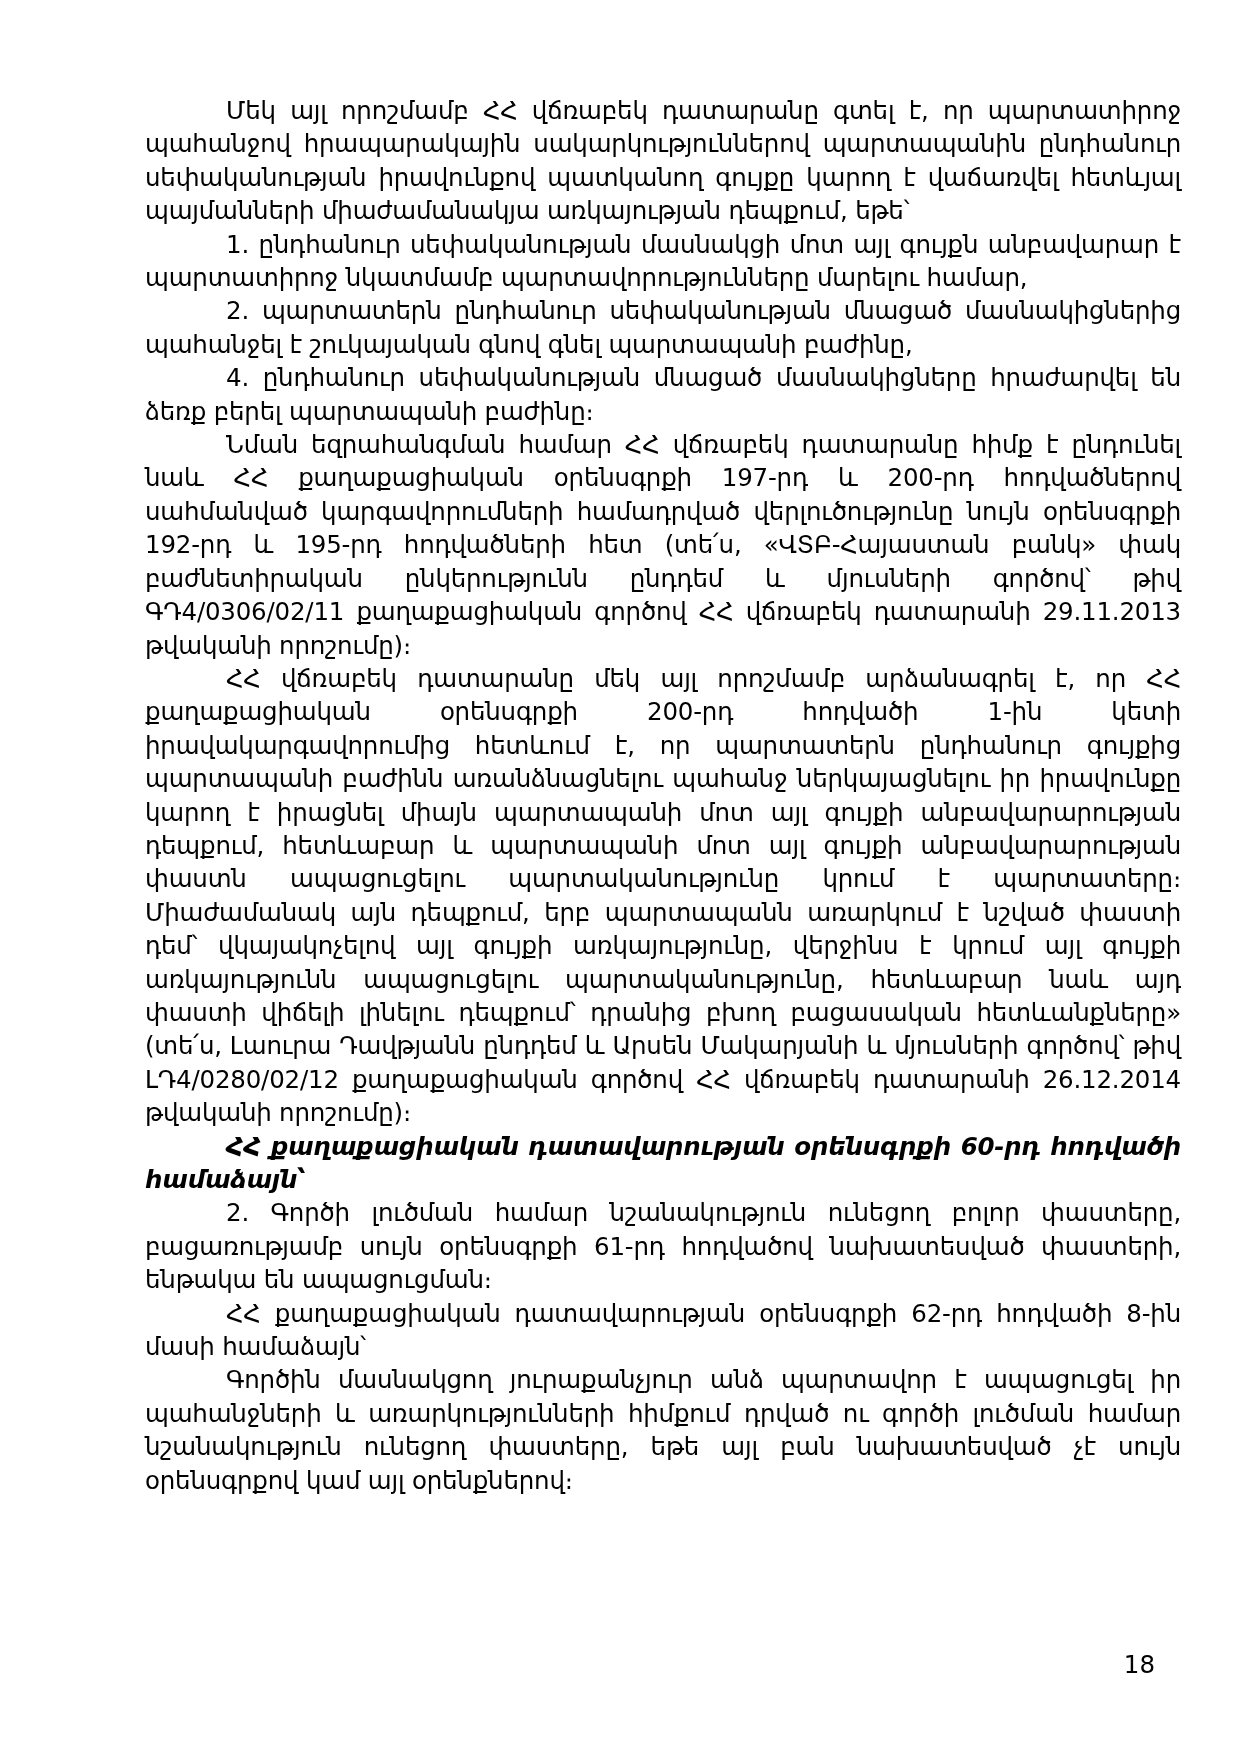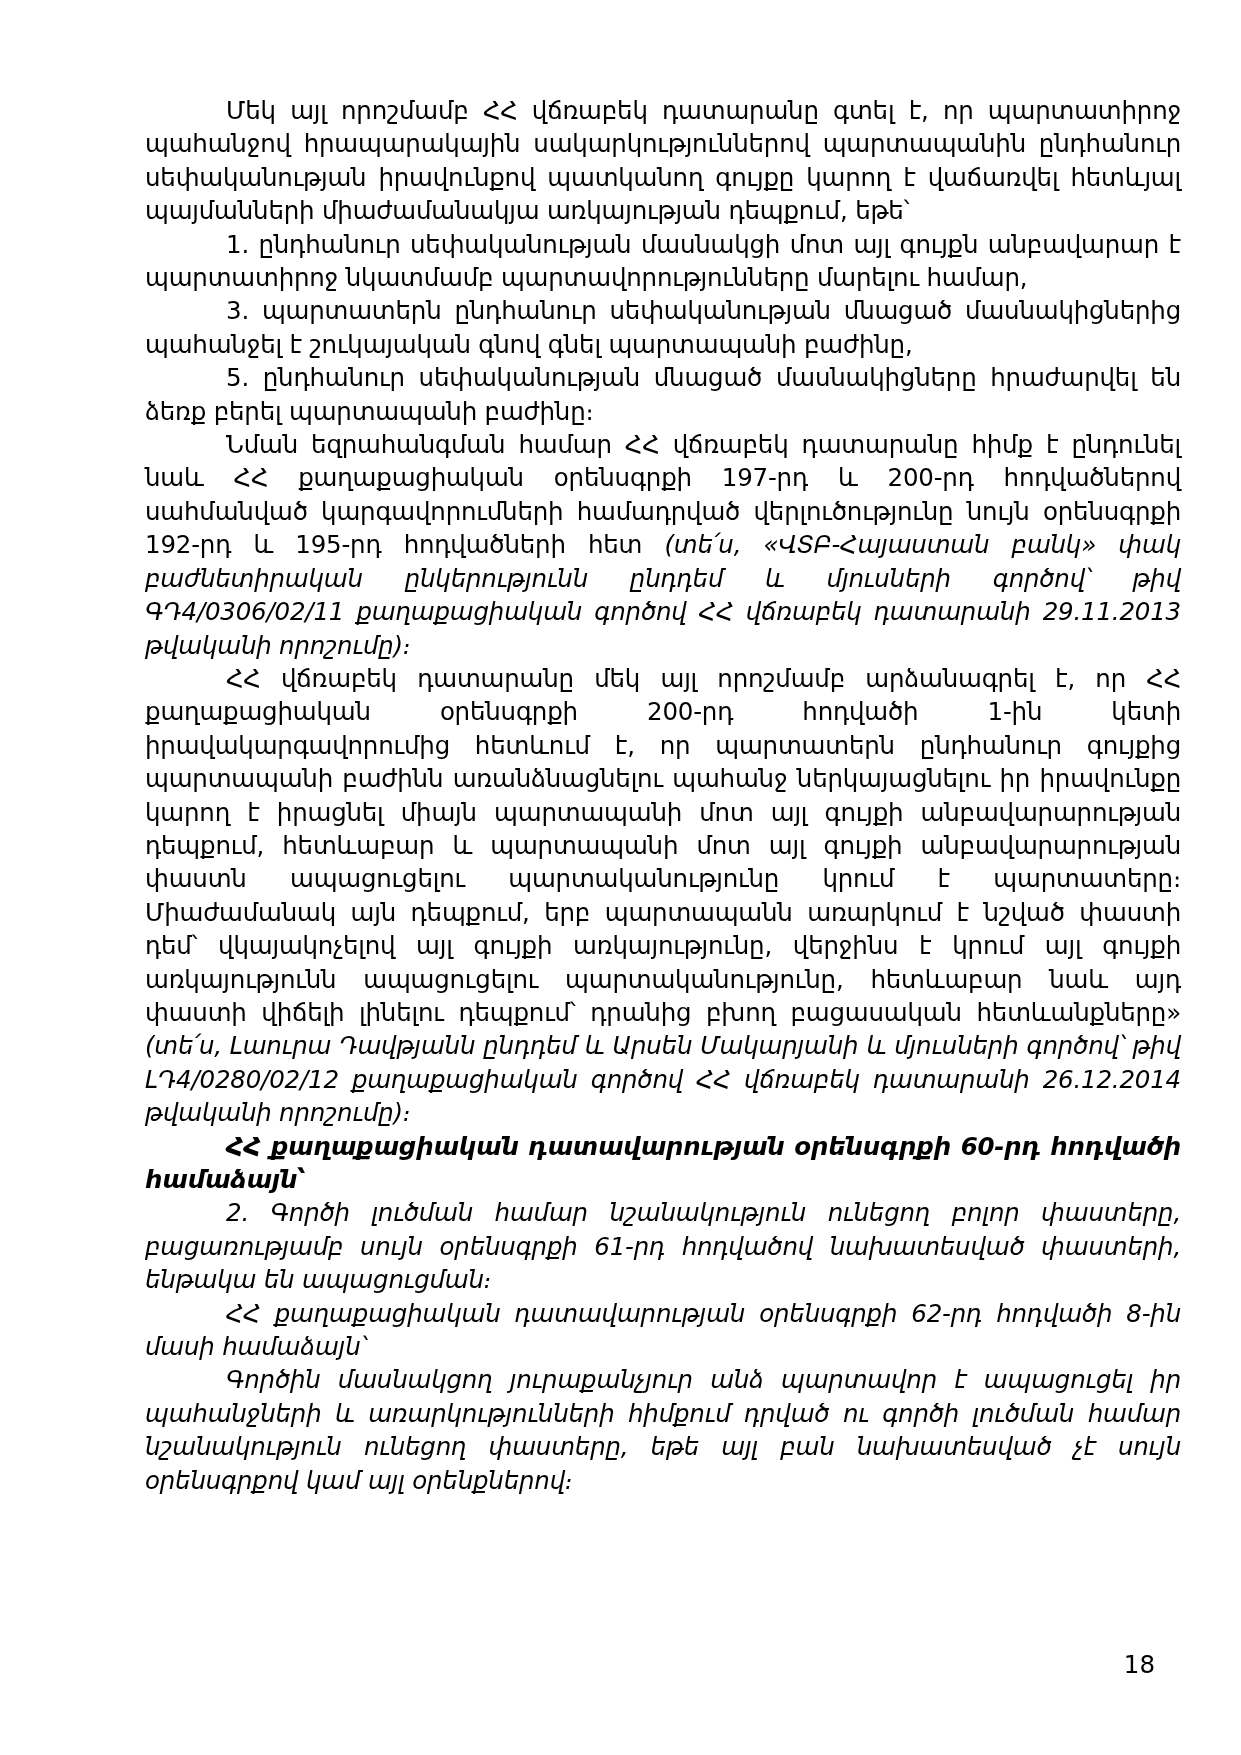--- a/index.html
+++ b/index.html
@@ -36,21 +36,20 @@
   .para {
     margin: 0;
     padding: 0;
     text-indent: 81px;
   }
   .seg-regular {
     font-style: normal;
     font-weight: normal;
   }
   .seg-italic {
-    font-style: italic;
     font-weight: normal;
   }
   .seg-bold-italic {
     font-style: italic;
     font-weight: bold;
   }
   .page-number {
     position: absolute;
     top: 1648px;
     left: 145px;
@@ -61,22 +60,22 @@
     font-style: normal;
   }
 </style>
 </head>
 <body>
 
 <div class="page">
   <div class="doc-body">
       <p class="para"><span class="seg-regular">Մեկ այլ որոշմամբ ՀՀ վճռաբեկ դատարանը գտել է, որ պարտատիրոջ պահանջով հրապարակային սակարկություններով պարտապանին ընդհանուր սեփականության իրավունքով պատկանող գույքը կարող է վաճառվել հետևյալ պայմանների միաժամանակյա առկայության դեպքում, եթե՝</span></p>
       <p class="para"><span class="seg-regular">1. ընդհանուր սեփականության մասնակցի մոտ այլ գույքն անբավարար է պարտատիրոջ նկատմամբ պարտավորությունները մարելու համար,</span></p>
-      <p class="para"><span class="seg-regular">3. պարտատերն ընդհանուր սեփականության մնացած մասնակիցներից պահանջել է շուկայական գնով գնել պարտապանի բաժինը,</span></p>
-      <p class="para"><span class="seg-regular">5. ընդհանուր սեփականության մնացած մասնակիցները հրաժարվել են ձեռք բերել պարտապանի բաժինը։</span></p>
+      <p class="para"><span class="seg-regular">2. պարտատերն ընդհանուր սեփականության մնացած մասնակիցներից պահանջել է շուկայական գնով գնել պարտապանի բաժինը,</span></p>
+      <p class="para"><span class="seg-regular">4. ընդհանուր սեփականության մնացած մասնակիցները հրաժարվել են ձեռք բերել պարտապանի բաժինը։</span></p>
       <p class="para"><span class="seg-regular">Նման եզրահանգման համար ՀՀ վճռաբեկ դատարանը հիմք է ընդունել նաև ՀՀ քաղաքացիական օրենսգրքի 197-րդ և 200-րդ հոդվածներով սահմանված կարգավորումների համադրված վերլուծությունը նույն օրենսգրքի 192-րդ և 195-րդ հոդվածների հետ </span><span class="seg-italic">(տե՛ս, «ՎՏԲ-Հայաստան բանկ» փակ բաժնետիրական ընկերությունն ընդդեմ և մյուսների գործով՝ թիվ ԳԴ4/0306/02/11 քաղաքացիական գործով ՀՀ վճռաբեկ դատարանի 29.11.2013 թվականի որոշումը)։</span></p>
       <p class="para"><span class="seg-regular">ՀՀ վճռաբեկ դատարանը մեկ այլ որոշմամբ արձանագրել է, որ ՀՀ քաղաքացիական օրենսգրքի 200-րդ հոդվածի 1-ին կետի իրավակարգավորումից հետևում է, որ պարտատերն ընդհանուր գույքից պարտապանի բաժինն առանձնացնելու պահանջ ներկայացնելու իր իրավունքը կարող է իրացնել միայն պարտապանի մոտ այլ գույքի անբավարարության դեպքում, հետևաբար և պարտապանի մոտ այլ գույքի անբավարարության փաստն ապացուցելու պարտականությունը կրում է պարտատերը։ Միաժամանակ այն դեպքում, երբ պարտապանն առարկում է նշված փաստի դեմ՝ վկայակոչելով այլ գույքի առկայությունը, վերջինս է կրում այլ գույքի առկայությունն ապացուցելու պարտականությունը, հետևաբար նաև այդ փաստի վիճելի լինելու դեպքում՝ դրանից բխող բացասական հետևանքները» </span><span class="seg-italic">(տե՛ս, Լաուրա Դավթյանն ընդդեմ և Արսեն Մակարյանի և մյուսների գործով՝ թիվ ԼԴ4/0280/02/12 քաղաքացիական գործով ՀՀ վճռաբեկ դատարանի 26.12.2014 թվականի որոշումը)։</span></p>
       <p class="para"><span class="seg-bold-italic">ՀՀ քաղաքացիական դատավարության օրենսգրքի 60-րդ հոդվածի համաձայն՝</span></p>
       <p class="para"><span class="seg-italic">2. Գործի լուծման համար նշանակություն ունեցող բոլոր փաստերը, բացառությամբ սույն օրենսգրքի 61-րդ հոդվածով նախատեսված փաստերի, ենթակա են ապացուցման։</span></p>
       <p class="para"><span class="seg-italic">ՀՀ քաղաքացիական դատավարության օրենսգրքի 62-րդ հոդվածի 8-ին մասի համաձայն՝</span></p>
       <p class="para"><span class="seg-italic">Գործին մասնակցող յուրաքանչյուր անձ պարտավոր է ապացուցել իր պահանջների և առարկությունների հիմքում դրված ու գործի լուծման համար նշանակություն ունեցող փաստերը, եթե այլ բան նախատեսված չէ սույն օրենսգրքով կամ այլ օրենքներով։</span></p>
     </div>
   <div class="page-number">18</div>
 </div>
 

